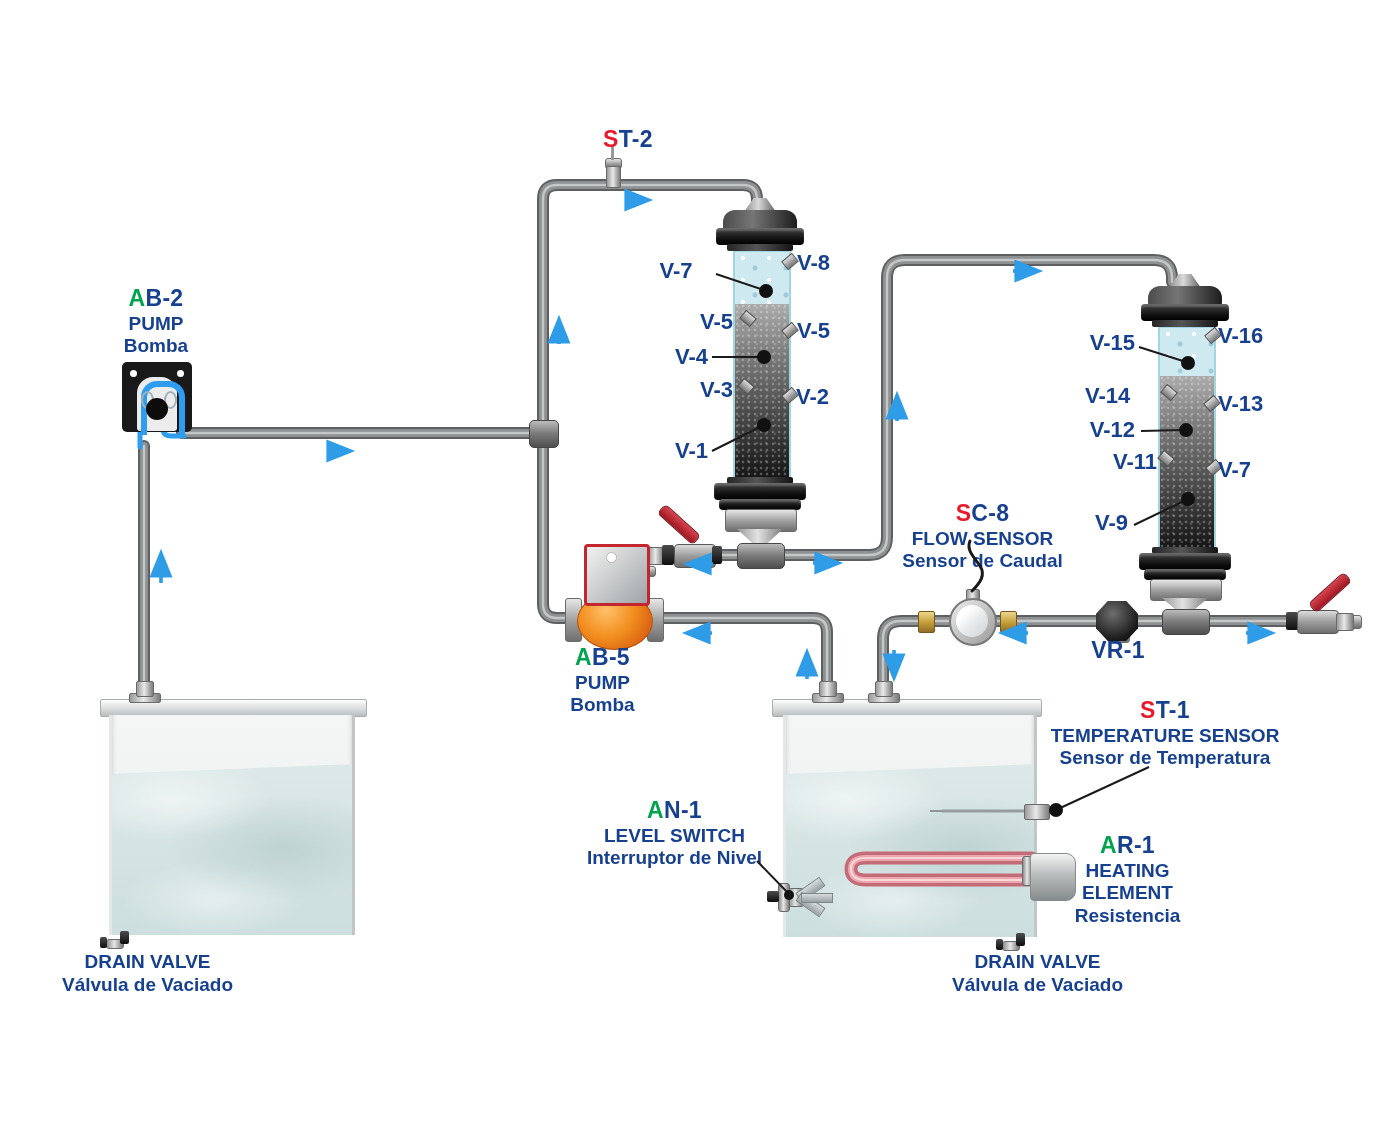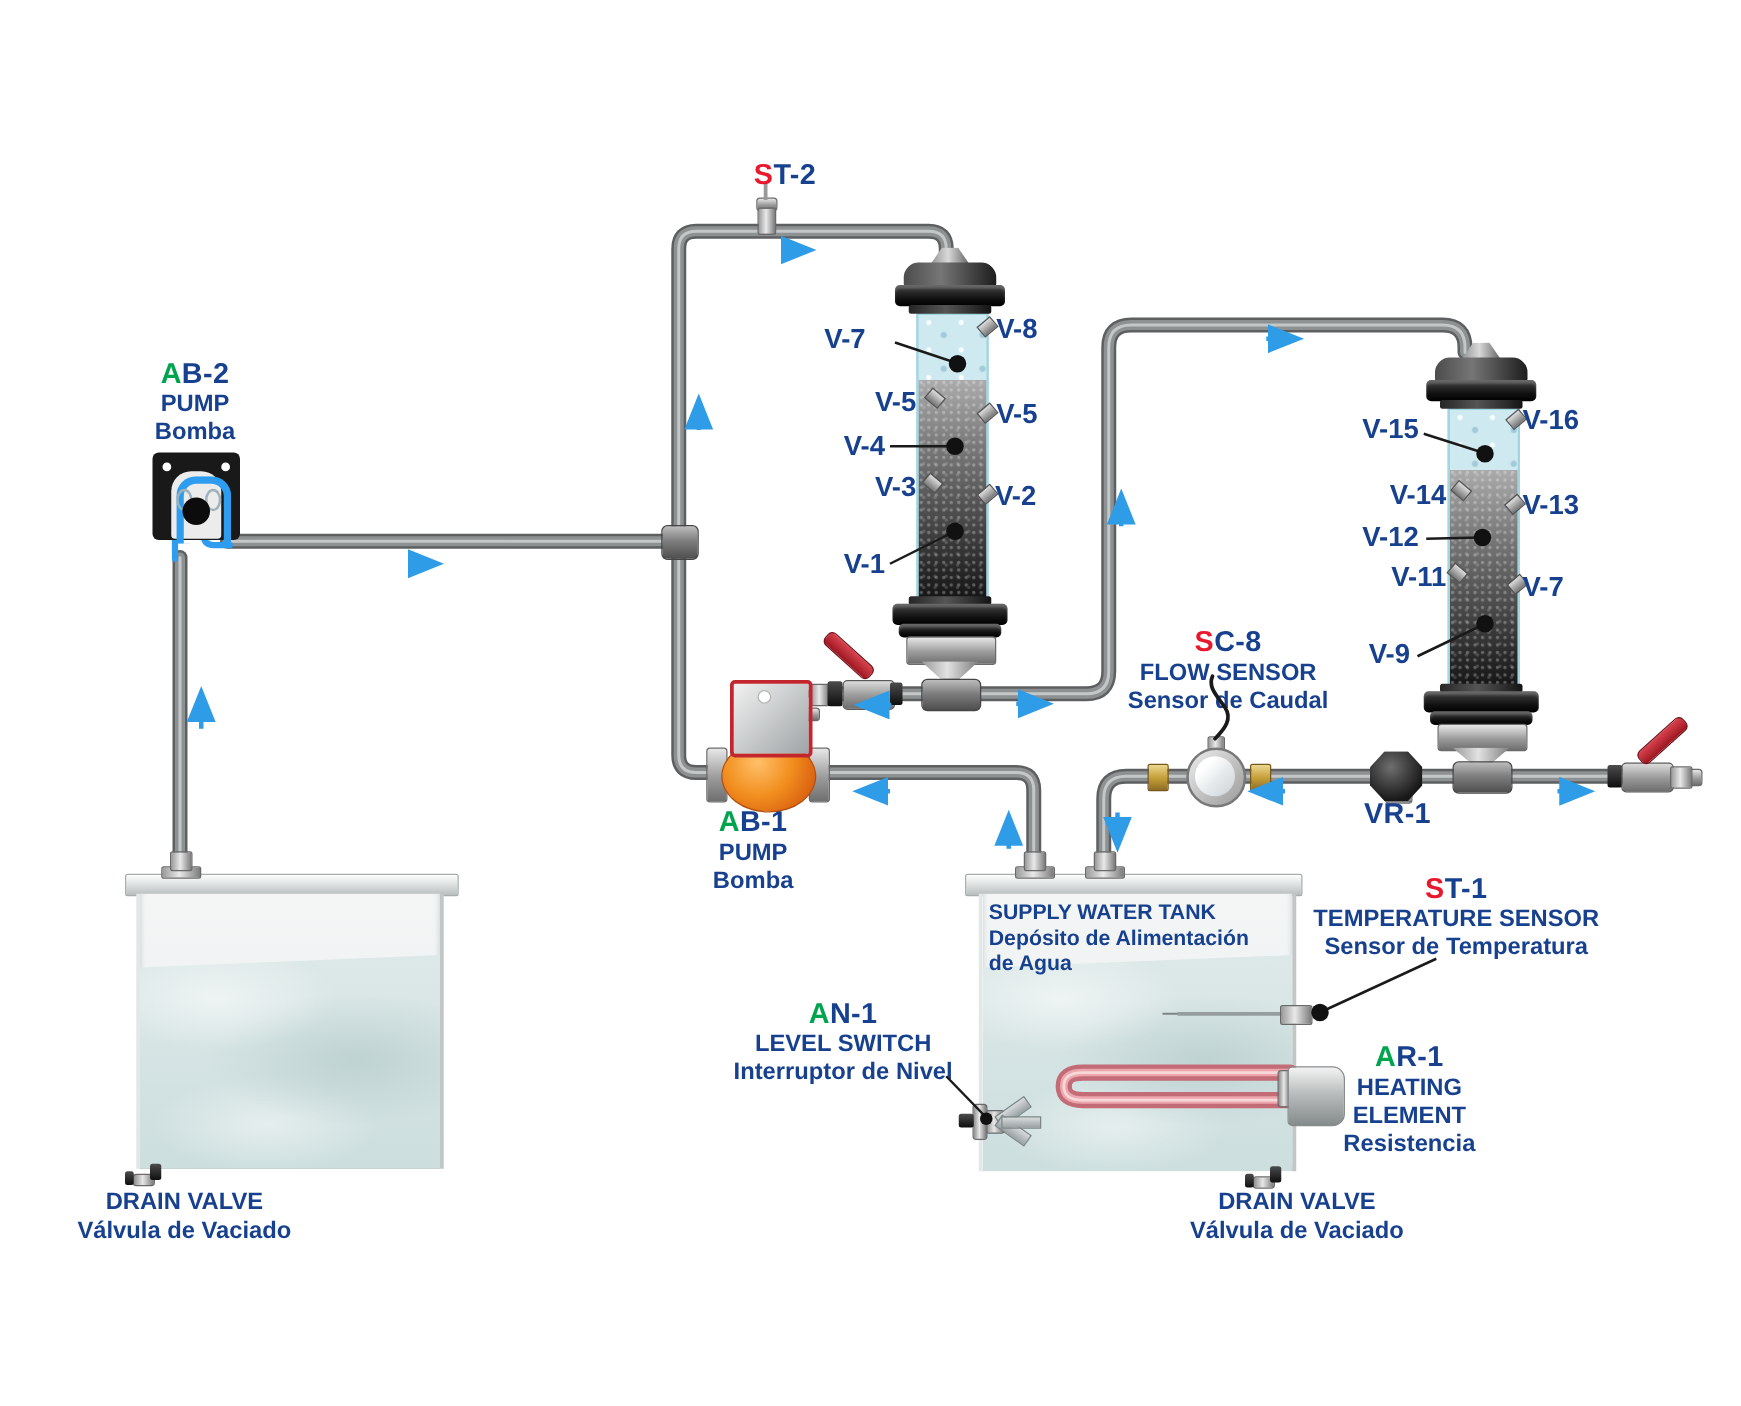--- a/index.html
+++ b/index.html
@@ -247,21 +247,21 @@
     <div class="tagline"><span class="t-red">S</span><span>T-2</span></div>
   </div>
 
   <div class="lbl" style="left:100px;top:285px;width:112px">
     <div class="tagline"><span class="t-green">A</span><span>B-2</span></div>
     <div class="subline">PUMP</div>
     <div class="subline">Bomba</div>
   </div>
 
   <div class="lbl" style="left:545px;top:644px;width:115px">
-    <div class="tagline"><span class="t-green">A</span><span>B-1</span></div>
+    <div class="tagline"><span class="t-green">A</span><span>B-5</span></div>
     <div class="subline">PUMP</div>
     <div class="subline">Bomba</div>
   </div>
 
   <div class="lbl" style="left:880px;top:500px;width:205px">
     <div class="tagline"><span class="t-red">S</span><span>C-8</span></div>
     <div class="subline">FLOW SENSOR</div>
     <div class="subline">Sensor de Caudal</div>
   </div>
 
@@ -280,25 +280,20 @@
   <div class="lbl" style="left:1060px;top:832px;width:135px">
     <div class="tagline"><span class="t-green">A</span><span>R-1</span></div>
     <div class="subline">HEATING</div>
     <div class="subline">ELEMENT</div>
     <div class="subline">Resistencia</div>
   </div>
 
   <div class="lbl tagline" style="left:1087px;top:637px;width:62px">VR-1</div>
 
 
-  <div class="tank-lbl" style="left:791px;top:720px">
-    <div>SUPPLY WATER TANK</div>
-    <div>Depósito de Alimentación</div>
-    <div>de Agua</div>
-  </div>
 
   <div class="lbl subline" style="left:40px;top:951px;width:215px">
     <div>DRAIN VALVE</div>
     <div>Válvula de Vaciado</div>
   </div>
   <div class="lbl subline" style="left:930px;top:951px;width:215px">
     <div>DRAIN VALVE</div>
     <div>Válvula de Vaciado</div>
   </div>
 
@@ -306,21 +301,21 @@
   <div class="vlbl" style="left:797px;top:250px">V-8</div>
   <div class="vlbl" style="left:661px;top:309px;width:72px;text-align:right">V-5</div>
   <div class="vlbl" style="left:797px;top:318px">V-5</div>
   <div class="vlbl" style="left:636px;top:344px;width:72px;text-align:right">V-4</div>
   <div class="vlbl" style="left:661px;top:377px;width:72px;text-align:right">V-3</div>
   <div class="vlbl" style="left:796px;top:384px">V-2</div>
   <div class="vlbl" style="left:636px;top:438px;width:72px;text-align:right">V-1</div>
 
   <div class="vlbl" style="left:1063px;top:330px;width:72px;text-align:right">V-15</div>
   <div class="vlbl" style="left:1218px;top:323px">V-16</div>
-  <div class="vlbl" style="left:1085px;top:383px;width:72px;text-align:right">V-14</div>
+  <div class="vlbl" style="left:1085px;top:383px;width:72px;">V-14</div>
   <div class="vlbl" style="left:1218px;top:391px">V-13</div>
   <div class="vlbl" style="left:1063px;top:417px;width:72px;text-align:right">V-12</div>
   <div class="vlbl" style="left:1085px;top:449px;width:72px;text-align:right">V-11</div>
   <div class="vlbl" style="left:1218px;top:457px">V-7</div>
   <div class="vlbl" style="left:1056px;top:510px;width:72px;text-align:right">V-9</div>
 
   <svg class="layer" style="z-index:20" width="1393" height="1125" viewBox="0 0 1393 1125">
     <defs>
       <marker id="ah" markerWidth="9" markerHeight="8" refX="6" refY="3.2" orient="auto">
         <path d="M0,0 L8,3.2 L0,6.4 Z" fill="#2f9ce8"></path>

